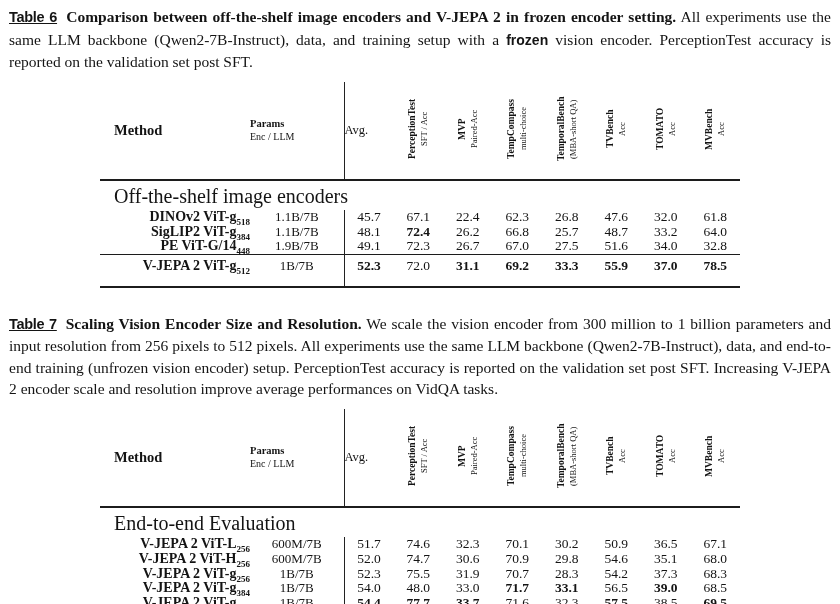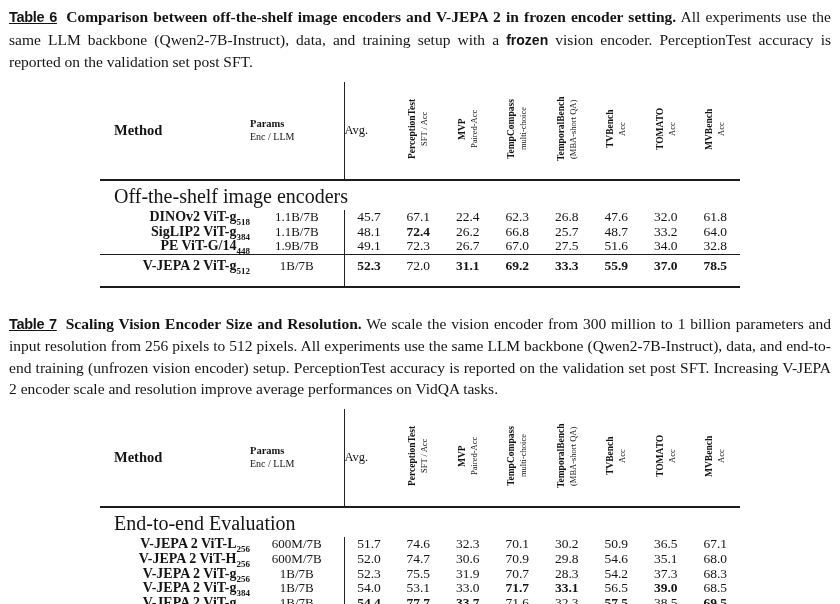--- a/index.html
+++ b/index.html
@@ -277,21 +277,21 @@
           <td class="num">70.7</td>
           <td class="num">28.3</td>
           <td class="num">54.2</td>
           <td class="num">37.3</td>
           <td class="num">68.3</td>
         </tr>
         <tr class="data">
           <td class="method"><span>V-JEPA 2 ViT-g</span><sub>384</sub></td>
           <td class="params">1B/7B</td>
           <td class="num vbar">54.0</td>
-          <td class="num">53.1</td>
+          <td class="num">48.0</td>
           <td class="num">33.0</td>
           <td class="num b">71.7</td>
           <td class="num b">33.1</td>
           <td class="num">56.5</td>
           <td class="num b">39.0</td>
           <td class="num">68.5</td>
         </tr>
         <tr class="data lastrow">
           <td class="method"><span>V-JEPA 2 ViT-g</span><sub>512</sub></td>
           <td class="params">1B/7B</td>

